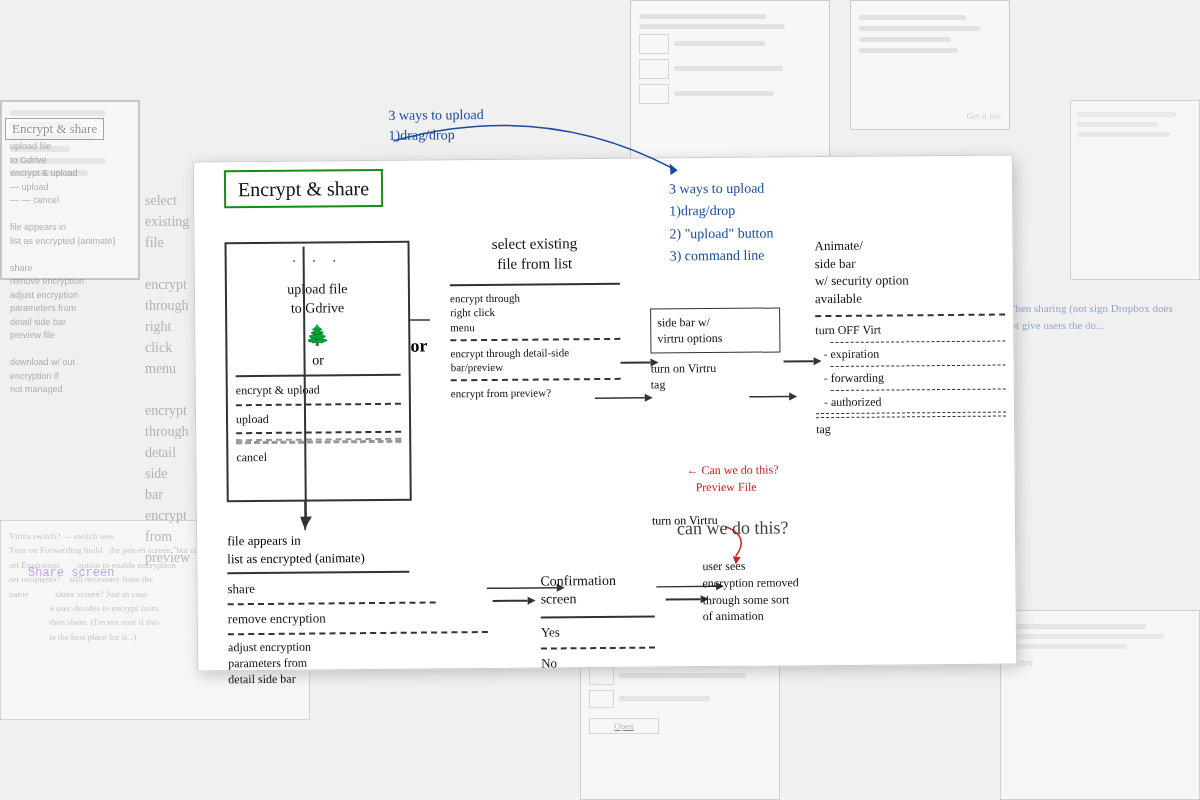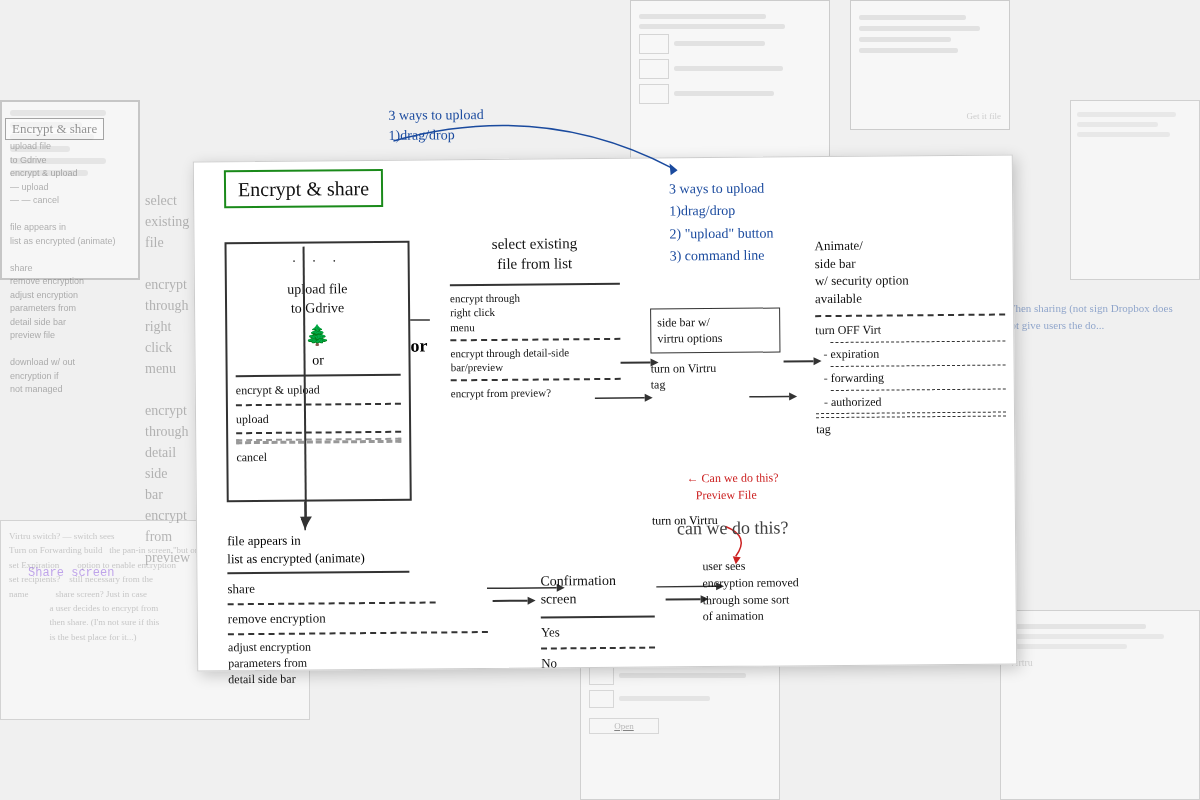--- a/index.html
+++ b/index.html
@@ -464,21 +464,21 @@
       <div class="handwriting" style="font-size:12px; margin:3px 0; margin-left:8px;">- expiration</div>
       <div style="border-top:1px dashed #333; margin:3px 0; margin-left:15px;"></div>
       <div class="handwriting" style="font-size:12px; margin:3px 0; margin-left:8px;">- forwarding</div>
       <div style="border-top:1px dashed #333; margin:3px 0; margin-left:15px;"></div>
       <div class="handwriting" style="font-size:12px; margin:3px 0; margin-left:8px;">- authorized</div>
       <div style="border-top:1px dashed #333; margin:3px 0;"></div>
       <div style="border-top:1px dashed #333; margin:3px 0;"></div>
       <div class="handwriting" style="font-size:12px; margin:3px 0;">tag</div>
     </div>
 
-    <div style="position:absolute; top:312px; left:490px; font-family:'Comic Sans MS',cursive; color:#cc2222; font-size:12px; line-height:1.4;">
+    <div style="position:absolute; top:304px; left:490px; font-family:'Comic Sans MS',cursive; color:#cc2222; font-size:12px; line-height:1.4;">
       ← Can we do this?<br>&nbsp;&nbsp;&nbsp;Preview File
     </div>
 
     <div style="position:absolute; top:360px; left:480px; font-family:'Comic Sans MS',cursive; color:#404040; font-size:18px;">
       can we do this?
     </div>
 
     <div style="position:absolute; top:355px; left:455px; font-family:'Comic Sans MS',cursive; font-size:12px; line-height:1.3;">
       turn on Virtru
     </div>

